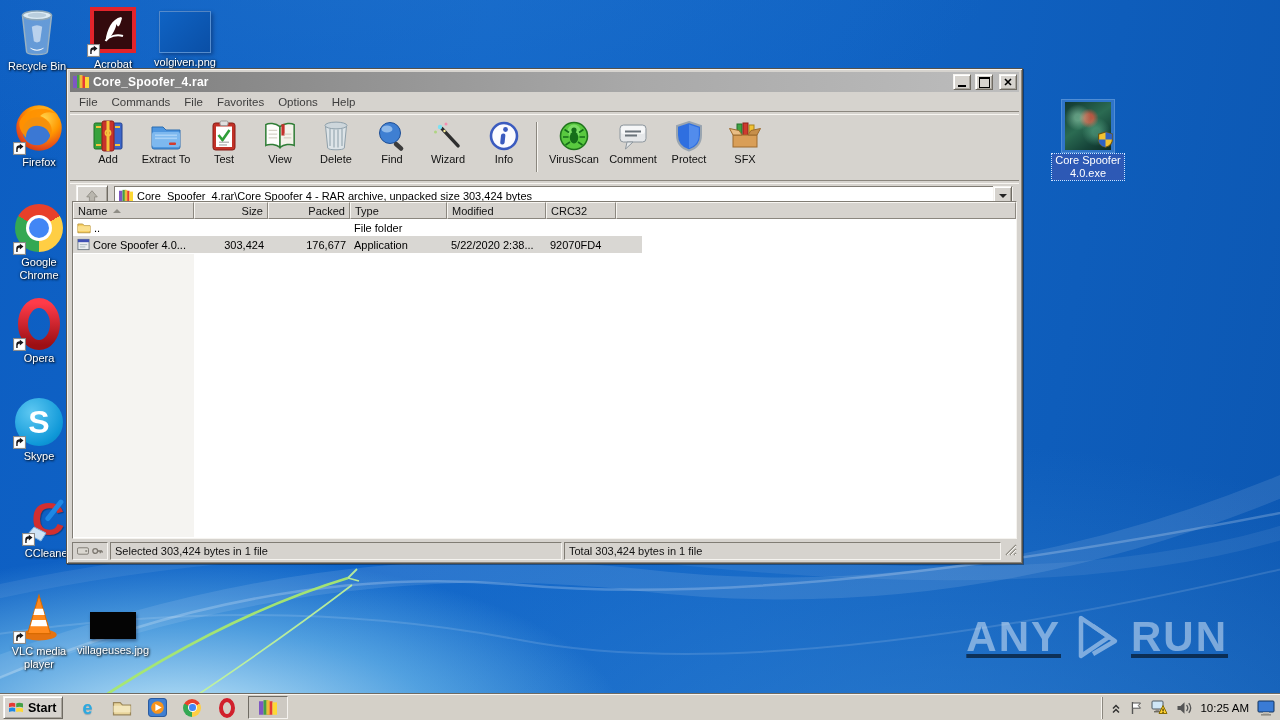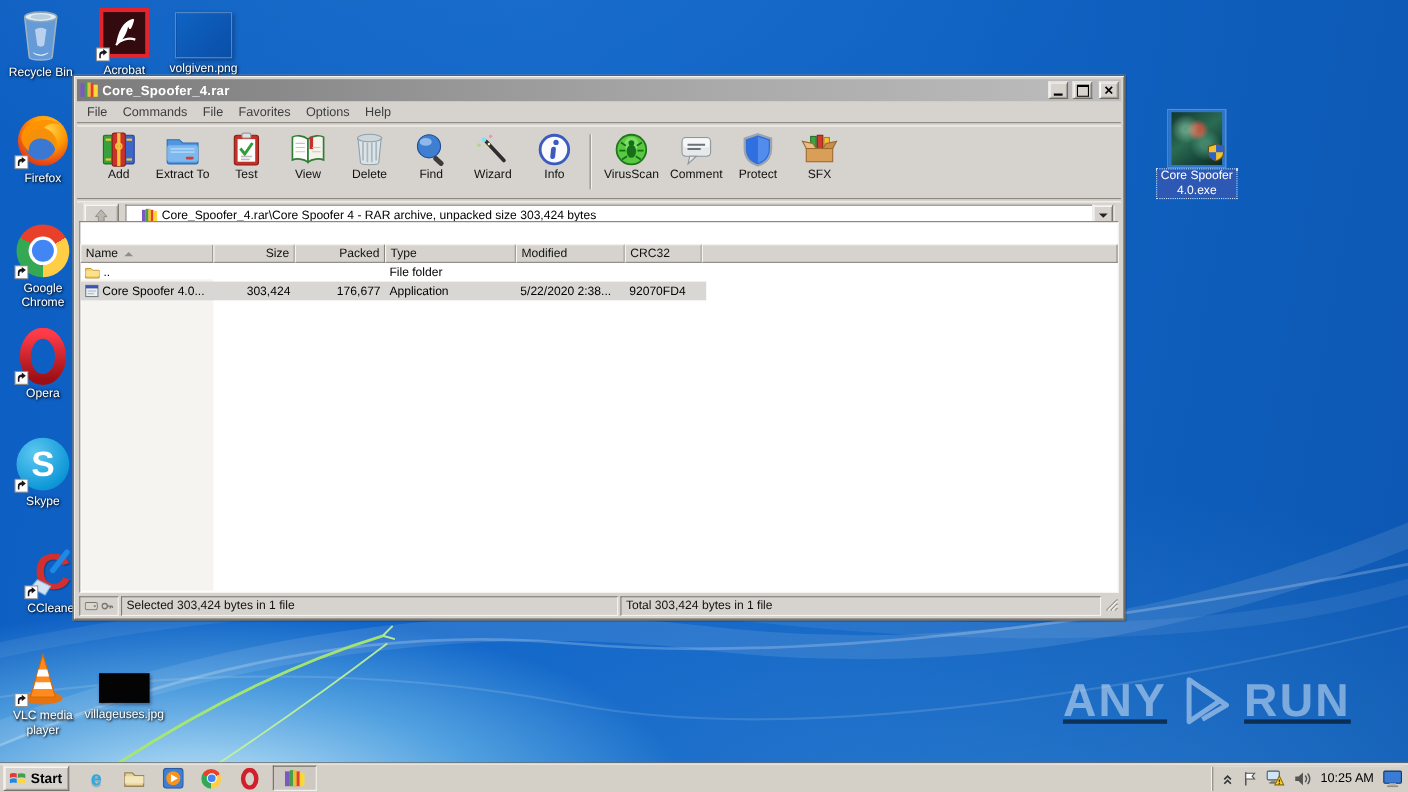--- a/index.html
+++ b/index.html
@@ -36,29 +36,29 @@
   .wbtn{width:16px;height:14px;display:flex;align-items:center;justify-content:center;}
   #menubar{height:19px;display:flex;align-items:center;padding-left:2px;}
   .mitem{font-size:11.5px;color:#3d3d3d;padding:2px 7px;}
   #toolbar{display:flex;align-items:flex-start;padding:5px 0 2px 10px;height:58px;}
   .tbtn{width:56px;display:flex;flex-direction:column;align-items:center;gap:1px;}
   .tbtn span{font-size:11px;color:#111;white-space:nowrap;}
   .ti{width:34px;height:32px;}
   .tsep{width:0;height:50px;border-left:1px solid #8b877f;border-right:1px solid #f7f5f1;margin:2px 5px 0 4px;}
   #addressrow{display:flex;align-items:center;gap:6px;padding:3px 6px 3px 6px;height:24px;box-sizing:border-box;}
   #upbtn{width:30px;height:20px;display:flex;align-items:center;justify-content:center;}
-  #combo{flex:1;height:20px;background:#fff;display:flex;align-items:center;gap:4px;padding-left:14px;font-size:11px;box-sizing:border-box;}
+  #combo{flex:1;height:20px;background:#fff;display:flex;align-items:center;gap:4px;padding-left:4px;font-size:11px;box-sizing:border-box;}
   #combo-text{white-space:nowrap;overflow:hidden;color:#000;}
   #combo-arrow{margin-left:auto;width:17px;height:18px;display:flex;align-items:center;justify-content:center;}
   .tri-down{width:0;height:0;border-left:4px solid transparent;border-right:4px solid transparent;border-top:4px solid #222;}
   #list{position:absolute;left:5px;right:5px;top:132px;bottom:24px;background:#fff;}
-  #headers{display:flex;height:17px;margin-top:20px;}
+  #headers{display:flex;height:17px;}
   .hc{box-sizing:border-box;height:17px;background:#d6d3ce;border:1px solid;border-color:#f8f6f2 #8b877f #8b877f #f8f6f2;
     font-size:11px;color:#111;padding:1px 4px;display:flex;align-items:center;overflow:hidden;white-space:nowrap;}
-  .w1{width:121px}.w2{width:74px}.w3{width:82px}.w4{width:119px}.w5{width:99px}.w6{width:70px}
+  .w1{width:121px}.w2{width:74px}.w3{width:82px}.w4{width:97px}.w5{width:99px}.w6{width:70px}
   .right{justify-content:flex-end;text-align:right;}
   .hfill{flex:1}
   .tri-up{width:0;height:0;border-left:4px solid transparent;border-right:4px solid transparent;border-bottom:4px solid #8f8d86;margin-left:6px;}
   .lrow{display:flex;height:17px;align-items:center;font-size:11px;color:#000;}
   .lc{box-sizing:border-box;padding:0 4px;display:flex;align-items:center;gap:3px;overflow:hidden;white-space:nowrap;height:17px;}
   .lrow.selected{width:569px;background:#d9d7d3;}
   #colshade{position:absolute;left:1px;top:52px;bottom:1px;width:120px;background:#f5f4f1;}
   #statusbar{position:absolute;left:5px;right:5px;bottom:3px;height:18px;display:flex;gap:2px;align-items:stretch;}
   .spane{box-sizing:border-box;font-size:11px;color:#111;display:flex;align-items:center;padding:0 4px;white-space:nowrap;overflow:hidden;}
   #grip{width:14px;position:relative;}

